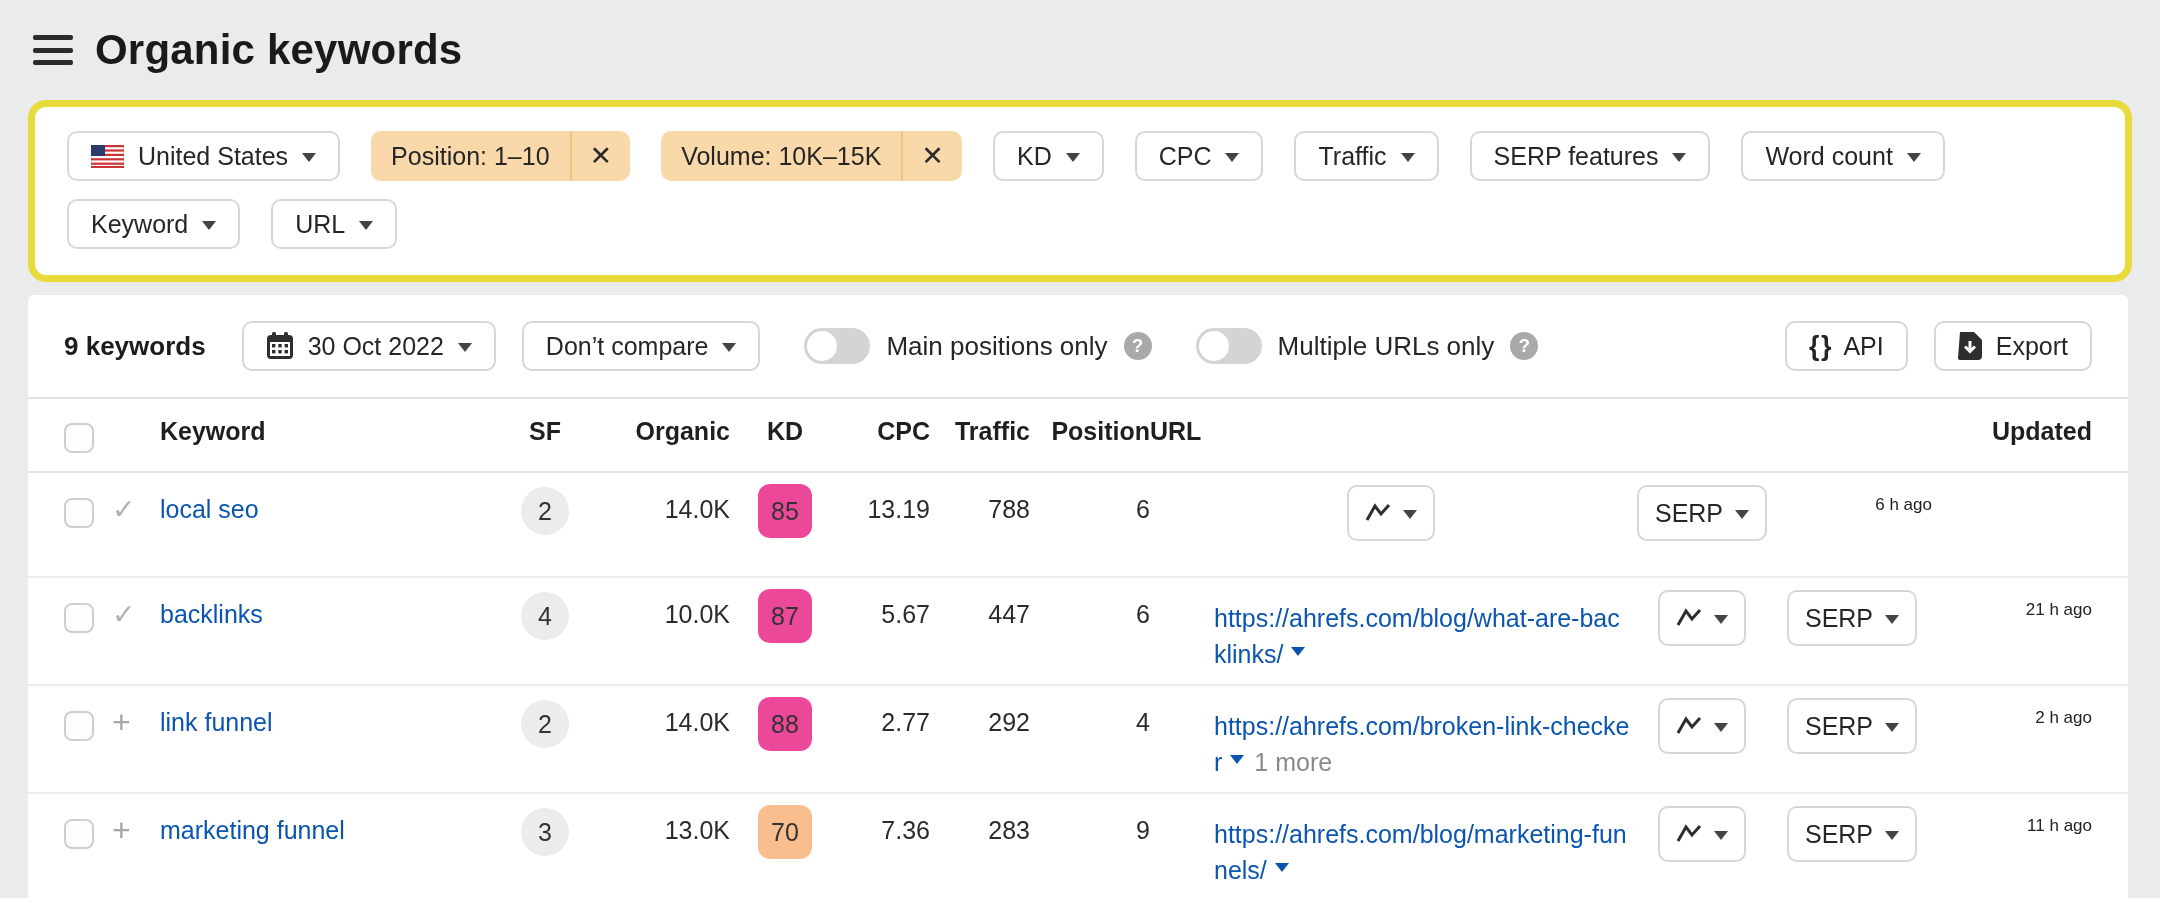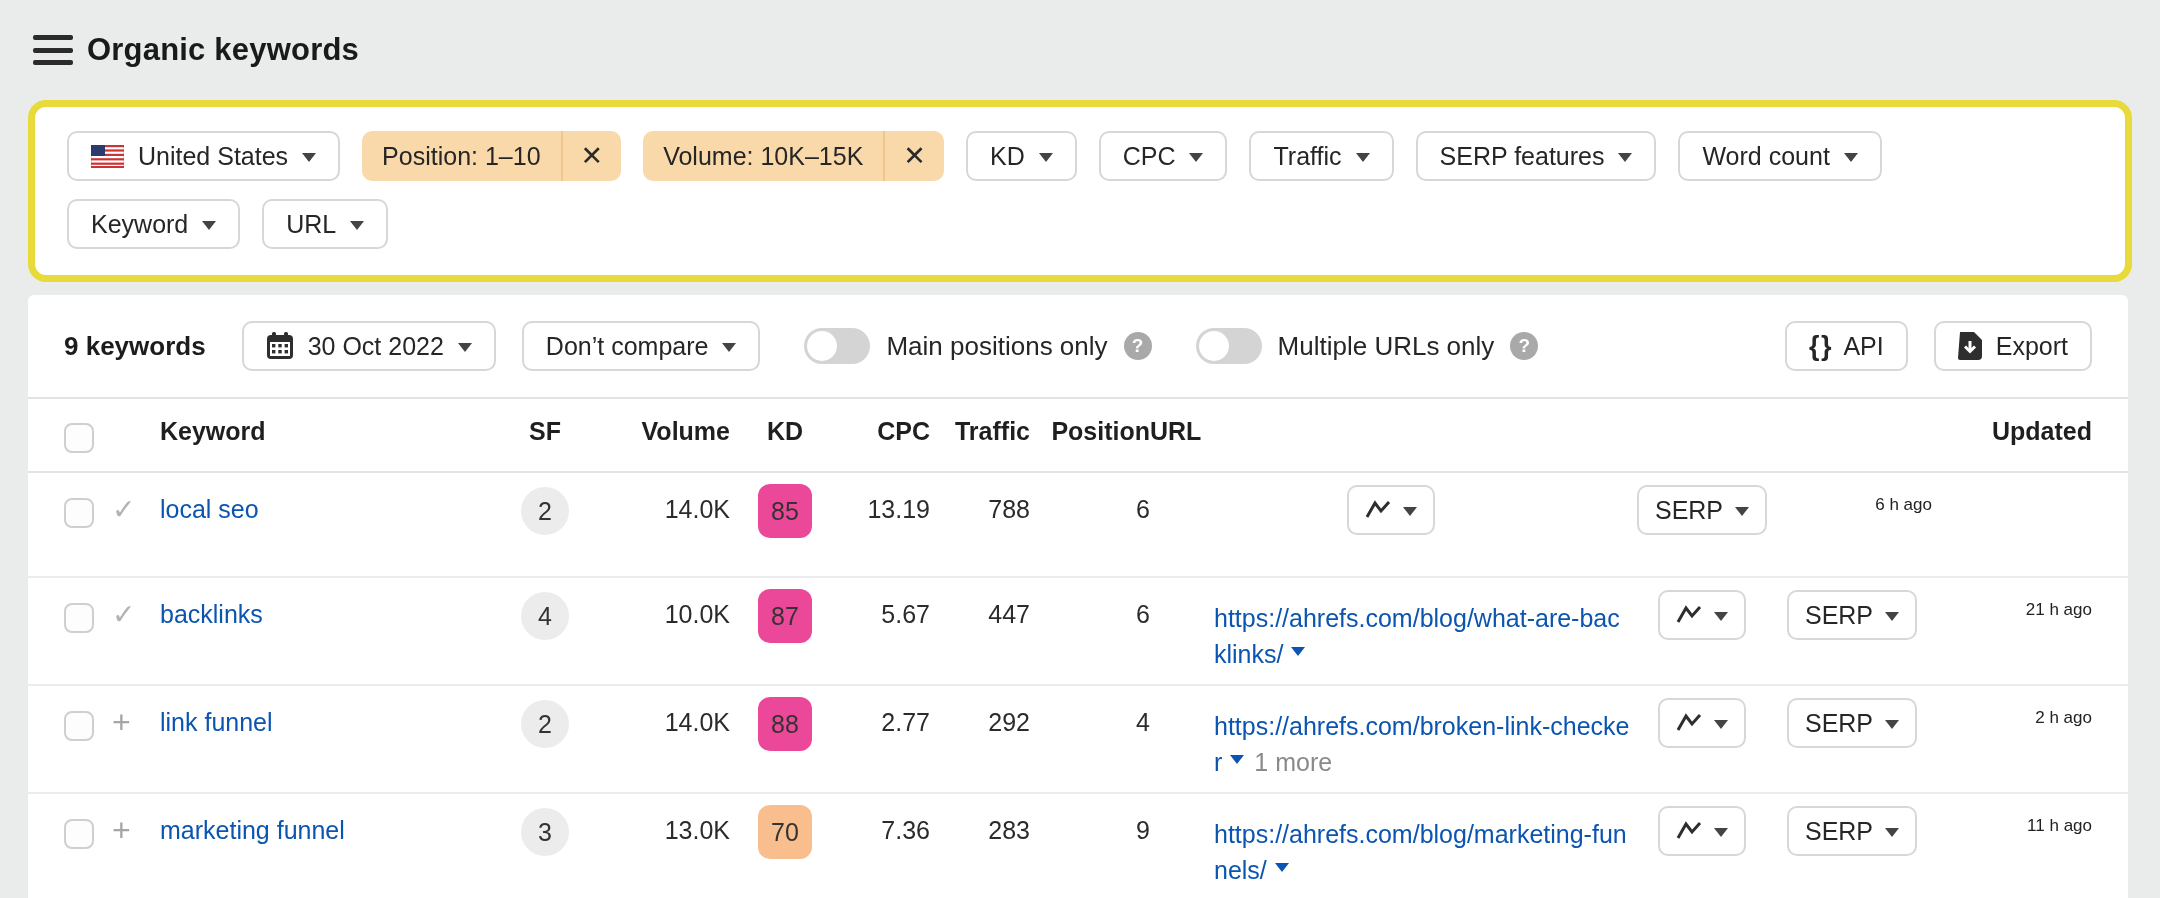--- a/index.html
+++ b/index.html
@@ -3,26 +3,26 @@
 <meta charset="utf-8">
 <style>
   * { margin:0; padding:0; box-sizing:border-box; }
   html,body { width:2160px; height:898px; overflow:hidden; background:#eaebeb;
     font-family:"Liberation Sans","DejaVu Sans",sans-serif; color:#222; }
 
   
   .top-header { display:flex; align-items:center; height:100px; padding-left:33px; }
   .hamburger { width:40px; height:30px; display:flex; flex-direction:column; justify-content:space-between; cursor:pointer; }
   .hamburger div { height:5px; background:#2b2b2b; border-radius:2px; }
-  .page-title { font-size:31px; font-weight:bold; color:#1a1a1a; margin-left:14px; letter-spacing:.2px; }
+  .page-title { font-size:42px; font-weight:bold; color:#1a1a1a; margin-left:22px; letter-spacing:.2px; }
 
   
   .filter-panel { margin-left:28px; width:2104px; background:#fff; border:7px solid #e8da3a;
     border-radius:18px; padding:24px 32px 26px 32px; }
-  .filter-row { display:flex; align-items:center; gap:22px; }
+  .filter-row { display:flex; align-items:center; gap:31px; }
   .filter-row + .filter-row { margin-top:18px; }
   .btn { display:inline-flex; align-items:center; gap:14px; height:50px; padding:0 22px;
     background:#fff; border:2px solid #d7d7d7; border-radius:10px; font-size:25px; color:#262626; cursor:pointer; }
   .caret { display:inline-block; width:0; height:0; border:7px solid transparent;
     border-top:9px solid #444; margin-top:9px; }
   .caret.blue { border-top-color:#0b55b1; margin-left:8px; }
   .chip { display:inline-flex; align-items:stretch; height:50px; background:#f9d9a9; border-radius:10px;
     font-size:25px; color:#262626; overflow:hidden; }
   .chip-label { display:flex; align-items:center; padding:0 20px;border-radius:21px; }
   .chip-x { display:flex; align-items:center; padding:0 18px; border-left:2px solid #eec68c;
@@ -61,21 +61,21 @@
   .mark-plus { color:#a6a6a6; font-size:32px; line-height:28px; font-weight:400; cursor:pointer; }
   a.kw, .url-link { color:#0b55b1; text-decoration:none; cursor:pointer; }
   .sf-badge { display:inline-flex; align-items:center; justify-content:center; width:48px; height:48px;
     border-radius:50%; background:#ececec; font-size:25px; color:#333; margin-top:-8px; }
   .kd-badge { display:inline-flex; align-items:center; justify-content:center; width:54px; height:54px;
     border-radius:12px; font-size:25px; color:#333; margin-top:-11px; }
   .kd-red { background:#ec4899; }
   .kd-orange { background:#f8be8e; }
   .url-wrap { overflow-wrap:anywhere; word-break:break-all; line-height:36px; max-width:430px; }
   .more { color:#8a8a8a; margin-left:10px; white-space:nowrap; }
-  .mini-btn { display:inline-flex; align-items:center; gap:12px; height:50px; padding:0 16px;
+  .mini-btn { display:inline-flex; align-items:center; gap:12px; height:56px; padding:0 16px;
     background:#fff; border:2px solid #d7d7d7; border-radius:10px; font-size:25px; color:#262626; cursor:pointer; margin-top:-10px; }
   .updated { font-size:17px; color:#222; }
   svg { display:block; }
 </style>
 </head>
 <body>
 
 <div class="top-header">
   <div class="hamburger">
       <div></div>
@@ -218,21 +218,21 @@
 
   <div class="tbl-sep"></div>
 
   <div class="grid-row thead">
     <div>
         <div class="checkbox" style="margin-top:6px;"></div>
       </div>
     <div></div>
     <div class="l">Keyword</div>
     <div class="c">SF</div>
-    <div class="r">Volume</div>
+    <div class="r">Organic</div>
     <div class="c">KD</div>
     <div class="r">CPC</div>
     <div class="r">Traffic</div>
     <div class="r">Position</div>
     <div class="l url-col">URL</div>
     <div></div>
       <div></div>
     <div class="r">Updated</div>
   </div>
 

